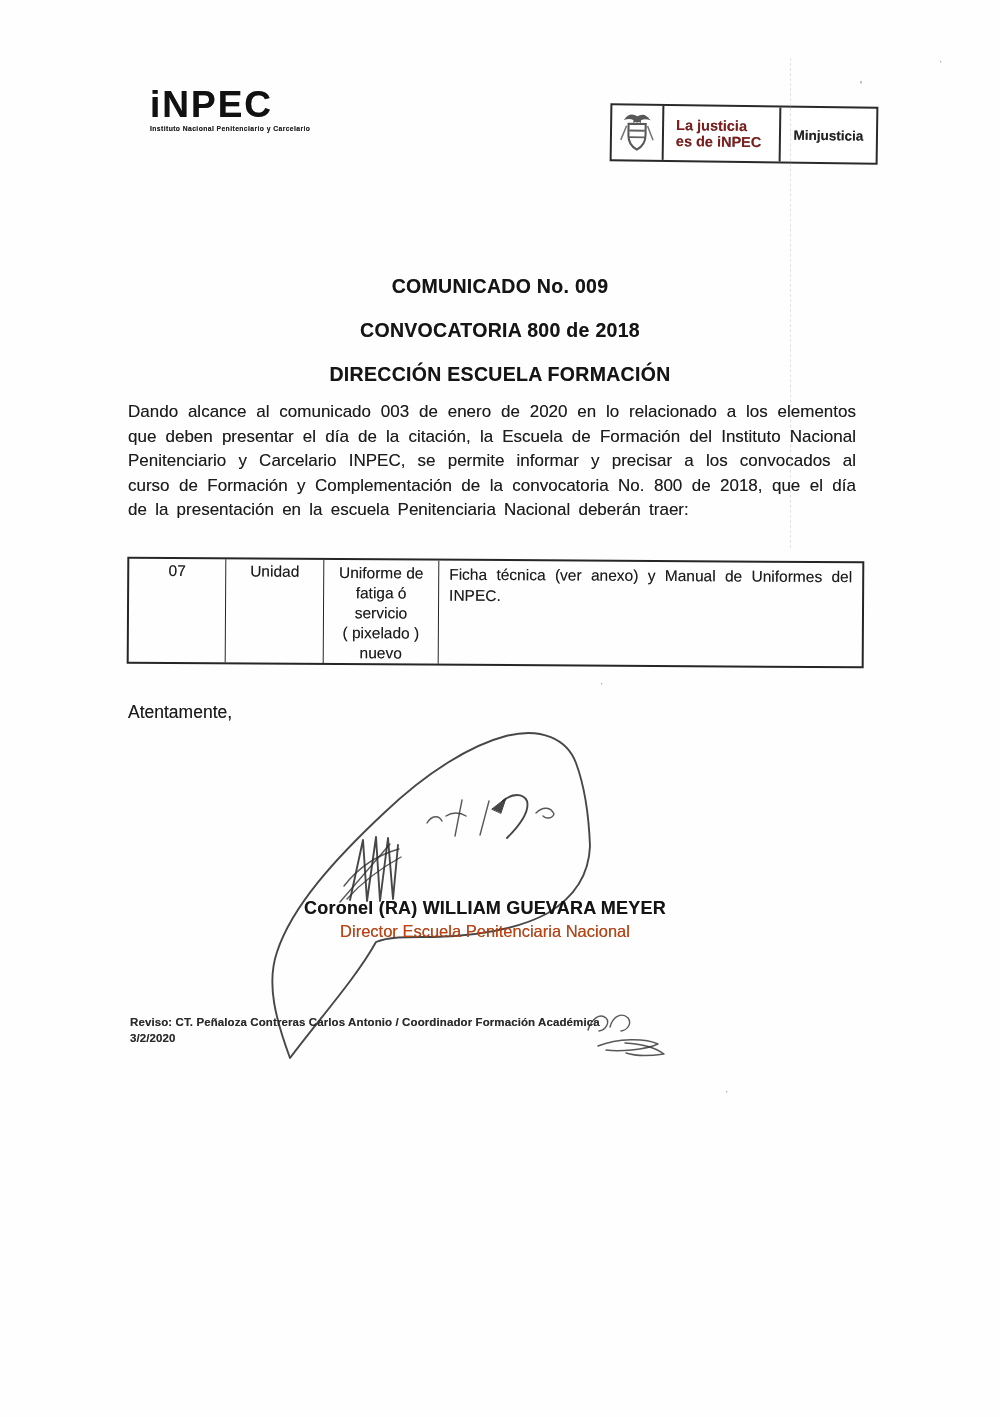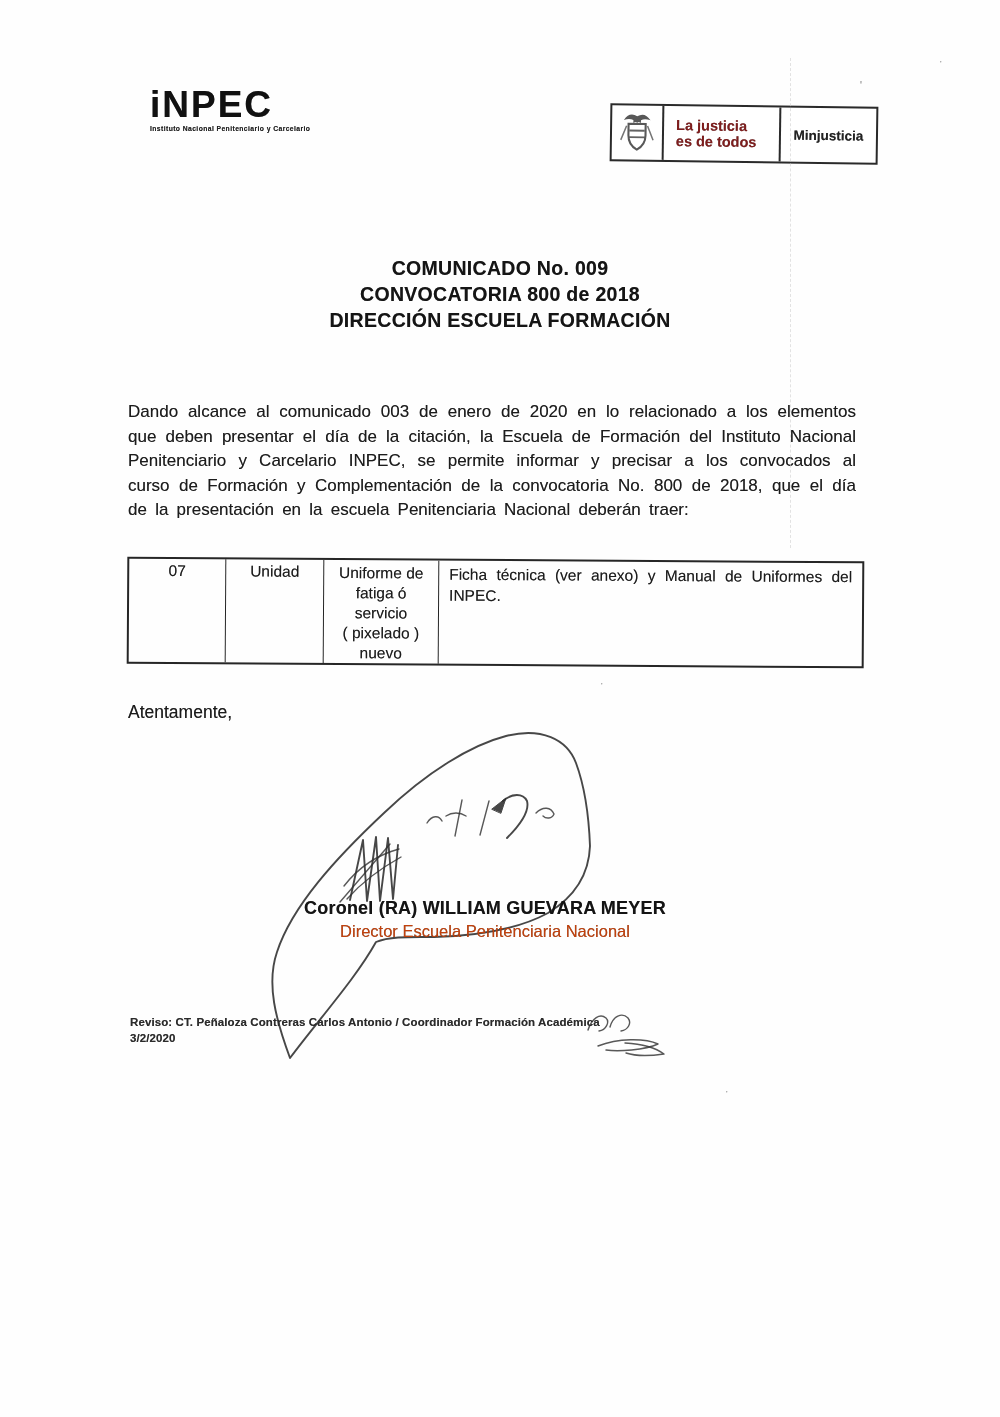--- a/index.html
+++ b/index.html
@@ -21,21 +21,21 @@
                 transform:rotate(0.8deg); }
   .banner-cell { display:flex; align-items:center; justify-content:center; }
   .cell-emblem { width:52px; border-right:2px solid #2a2a2a; }
   .cell-slogan { width:117px; border-right:2px solid #2a2a2a; flex-direction:column;
                  align-items:flex-start; padding-left:12px; }
   .cell-slogan div { font-size:14.5px; font-weight:800; color:#7f1d1d; line-height:16.5px; }
   .cell-ministry { flex:1; font-size:13.5px; font-weight:600; color:#222; }
   
   .title-block { position:absolute; left:0; top:255px; width:1000px; text-align:center; }
   .title-block div { font-size:19.5px; font-weight:800; line-height:26px; color:#151515;
-                     letter-spacing:0.3px; }
+                     letter-spacing:0.3px;margin-top:18px; }
   
   .body-par { position:absolute; left:128px; top:400px; width:728px;
               font-size:17px; line-height:24.5px; text-align:justify;
               word-spacing:3.5px; color:#1c1c1c; }
   
   .items-table { position:absolute; left:127px; top:559px; width:737px; min-height:101px;
                  display:grid; grid-template-columns:97px 98px 115px 1fr;
                  border:2px solid #262626; background:transparent;
                  transform:rotate(0.35deg); }
   .items-table .cell { border-right:1.5px solid #262626; padding-top:3px;
@@ -80,21 +80,21 @@
       <svg width="38" height="46" viewBox="0 0 40 48" aria-hidden="true">
         <path d="M6,11 Q12,2 20,7 Q28,2 34,11 Q28,9 24,11 L24,14 Q21,12 20,14 Q19,12 16,14 L16,11 Q12,9 6,11 Z" fill="#3b3b3b" opacity="0.85"></path>
         <path d="M11,15 h18 v12 q0,10 -9,15 q-9,-5 -9,-15 Z" fill="none" stroke="#3b3b3b" stroke-width="2.2" opacity="0.85"></path>
         <line x1="12" y1="22" x2="28" y2="22" stroke="#3b3b3b" stroke-width="2" opacity="0.8"></line>
         <line x1="12" y1="29" x2="28" y2="29" stroke="#3b3b3b" stroke-width="2" opacity="0.8"></line>
         <path d="M9,17 L3,32 M31,17 L37,32" stroke="#3b3b3b" stroke-width="1.6" opacity="0.7"></path>
       </svg>
     </div>
     <div class="banner-cell cell-slogan">
       <div>La justicia</div>
-      <div>es de todos</div>
+      <div>es de iNPEC</div>
     </div>
     <div class="banner-cell cell-ministry">Minjusticia</div>
   </div>
 
   <div class="title-block">
     <div>COMUNICADO No. 009</div>
     <div>CONVOCATORIA 800 de 2018</div>
     <div>DIRECCIÓN ESCUELA FORMACIÓN</div>
   </div>
 

